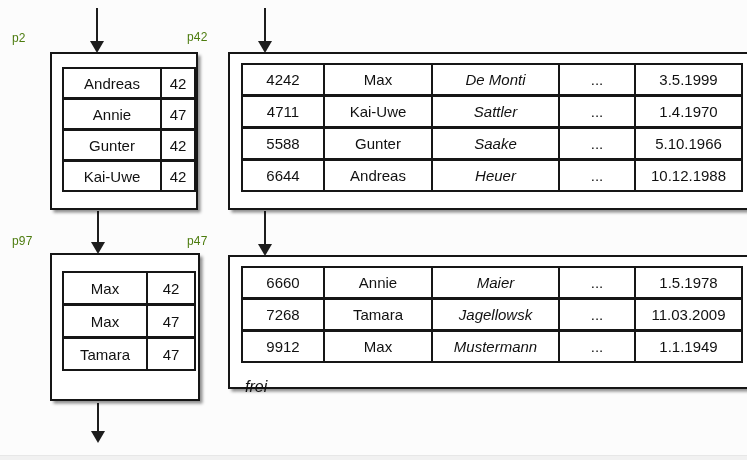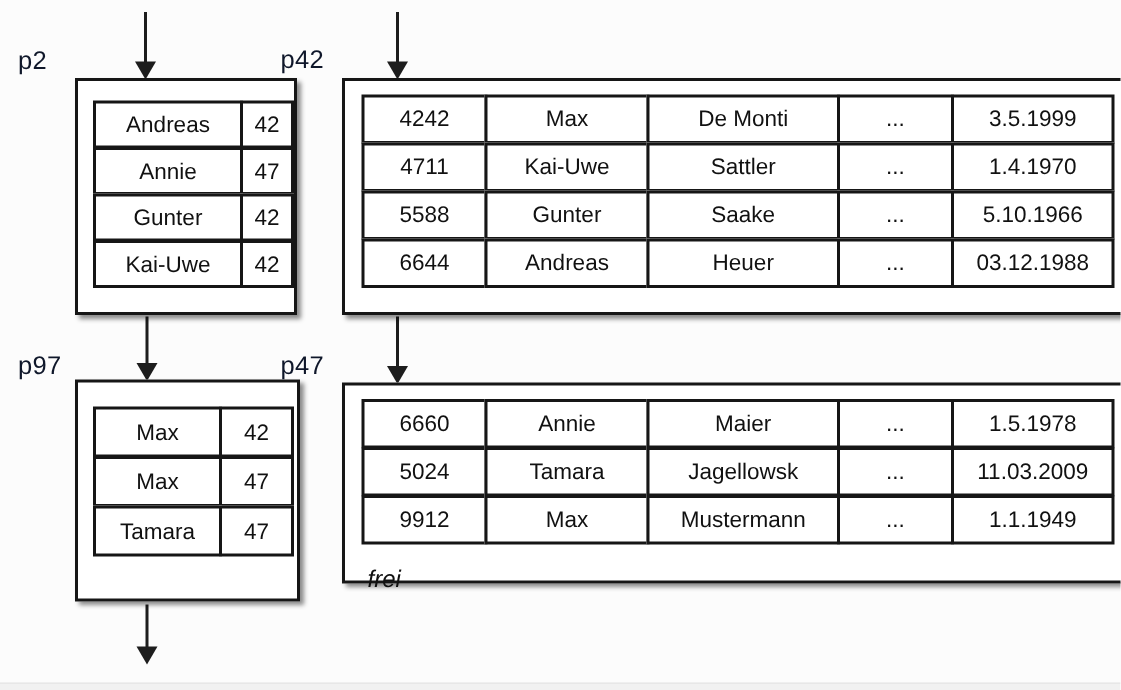--- a/index.html
+++ b/index.html
@@ -9,23 +9,23 @@
     overflow: hidden;
     font-family: "Liberation Sans", "DejaVu Sans", sans-serif;
     color: #111;
     position: relative;
   }
   .canvas { position: absolute; left: 0; top: 0; width: 747px; height: 460px; }
 
   
   .page-label {
     position: absolute;
-    font-size: 17px;
+    font-size: 12px;
     line-height: 1;
-    color: #0f172a;
+    color: #4d7c0f;
     letter-spacing: 0.2px;
   }
 
   
   .page-box {
     position: absolute;
     background: #ffffff;
     border: 2px solid #161616;
     box-shadow: 2.5px 2.5px 3px rgba(0,0,0,0.45);
     box-sizing: border-box;
@@ -49,21 +49,21 @@
 
   
   .t-p2 .kcell.c0 { width: 100px; height: 32px; }
   .t-p2 .kcell.c1 { width: 36px;  height: 32px; }
   .t-p97 .kcell.c0 { width: 86px; height: 34px; }
   .t-p97 .kcell.c1 { width: 50px; height: 34px; }
 
   
   .t-wide .kcell.c0 { width: 84px; }
   .t-wide .kcell.c1 { width: 110px; }
-  .t-wide .kcell.c2 { width: 129px; }
+  .t-wide .kcell.c2 { width: 129px; font-style: italic; }
   .t-wide .kcell.c3 { width: 78px; }
   .t-wide .kcell.c4 { width: 109px; }
   .t-p42 .kcell { height: 33px; }
   .t-p47 .kcell { height: 33px; }
 
   .free-label {
     position: absolute;
     font-size: 16px;
     font-style: italic;
   }
@@ -157,21 +157,21 @@
         <div class="kcell c1">Gunter</div>
         <div class="kcell c2">Saake</div>
         <div class="kcell c3">...</div>
         <div class="kcell c4">5.10.1966</div>
       </div>
       <div class="krow">
         <div class="kcell c0">6644</div>
         <div class="kcell c1">Andreas</div>
         <div class="kcell c2">Heuer</div>
         <div class="kcell c3">...</div>
-        <div class="kcell c4">03.12.1988</div>
+        <div class="kcell c4">10.12.1988</div>
       </div>
     </div>
   </div>
 
   <div class="page-label" style="left: 12px; top: 235px; position: absolute;">p97</div>
   <div class="page-box" style="left: 22px; top: 253px; width: 150px; height: 148px; position: absolute;">
     <div class="ktable t-p97" style="left: 10px; top: 16px; position: absolute;">
       <div class="krow">
         <div class="kcell c0">Max</div>
         <div class="kcell c1">42</div>
@@ -191,21 +191,21 @@
   <div class="page-box" style="left: 200px; top: 255px; width: 522px; height: 134px; position: absolute;">
     <div class="ktable t-wide t-p47" style="left: 11px; top: 9px; position: absolute;">
       <div class="krow">
         <div class="kcell c0">6660</div>
         <div class="kcell c1">Annie</div>
         <div class="kcell c2">Maier</div>
         <div class="kcell c3">...</div>
         <div class="kcell c4">1.5.1978</div>
       </div>
       <div class="krow">
-        <div class="kcell c0">5024</div>
+        <div class="kcell c0">7268</div>
         <div class="kcell c1">Tamara</div>
         <div class="kcell c2">Jagellowsk</div>
         <div class="kcell c3">...</div>
         <div class="kcell c4">11.03.2009</div>
       </div>
       <div class="krow">
         <div class="kcell c0">9912</div>
         <div class="kcell c1">Max</div>
         <div class="kcell c2">Mustermann</div>
         <div class="kcell c3">...</div>

